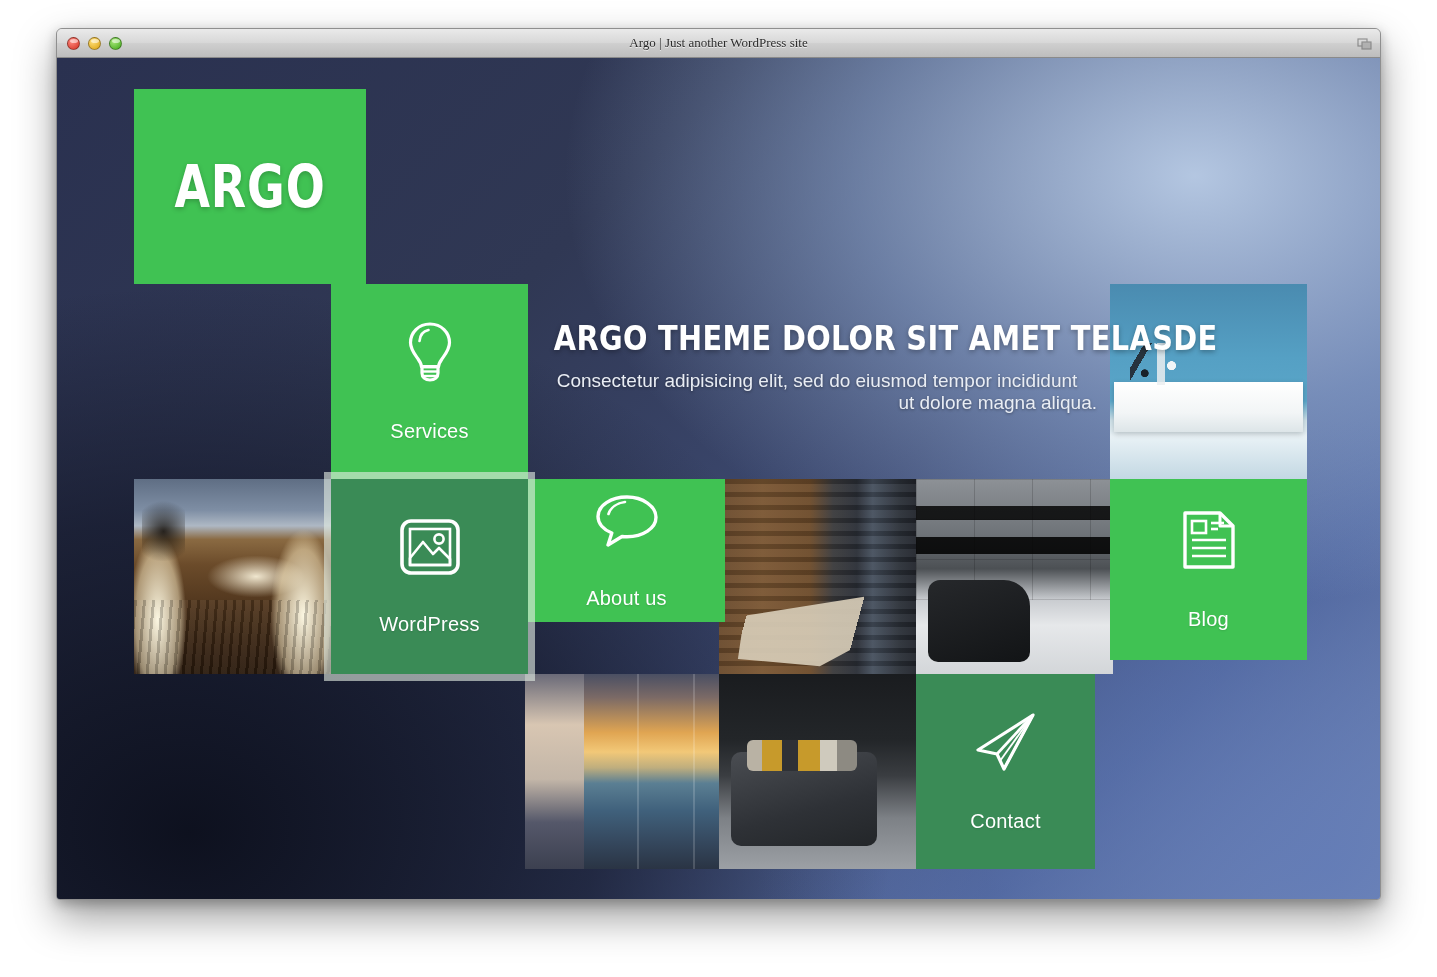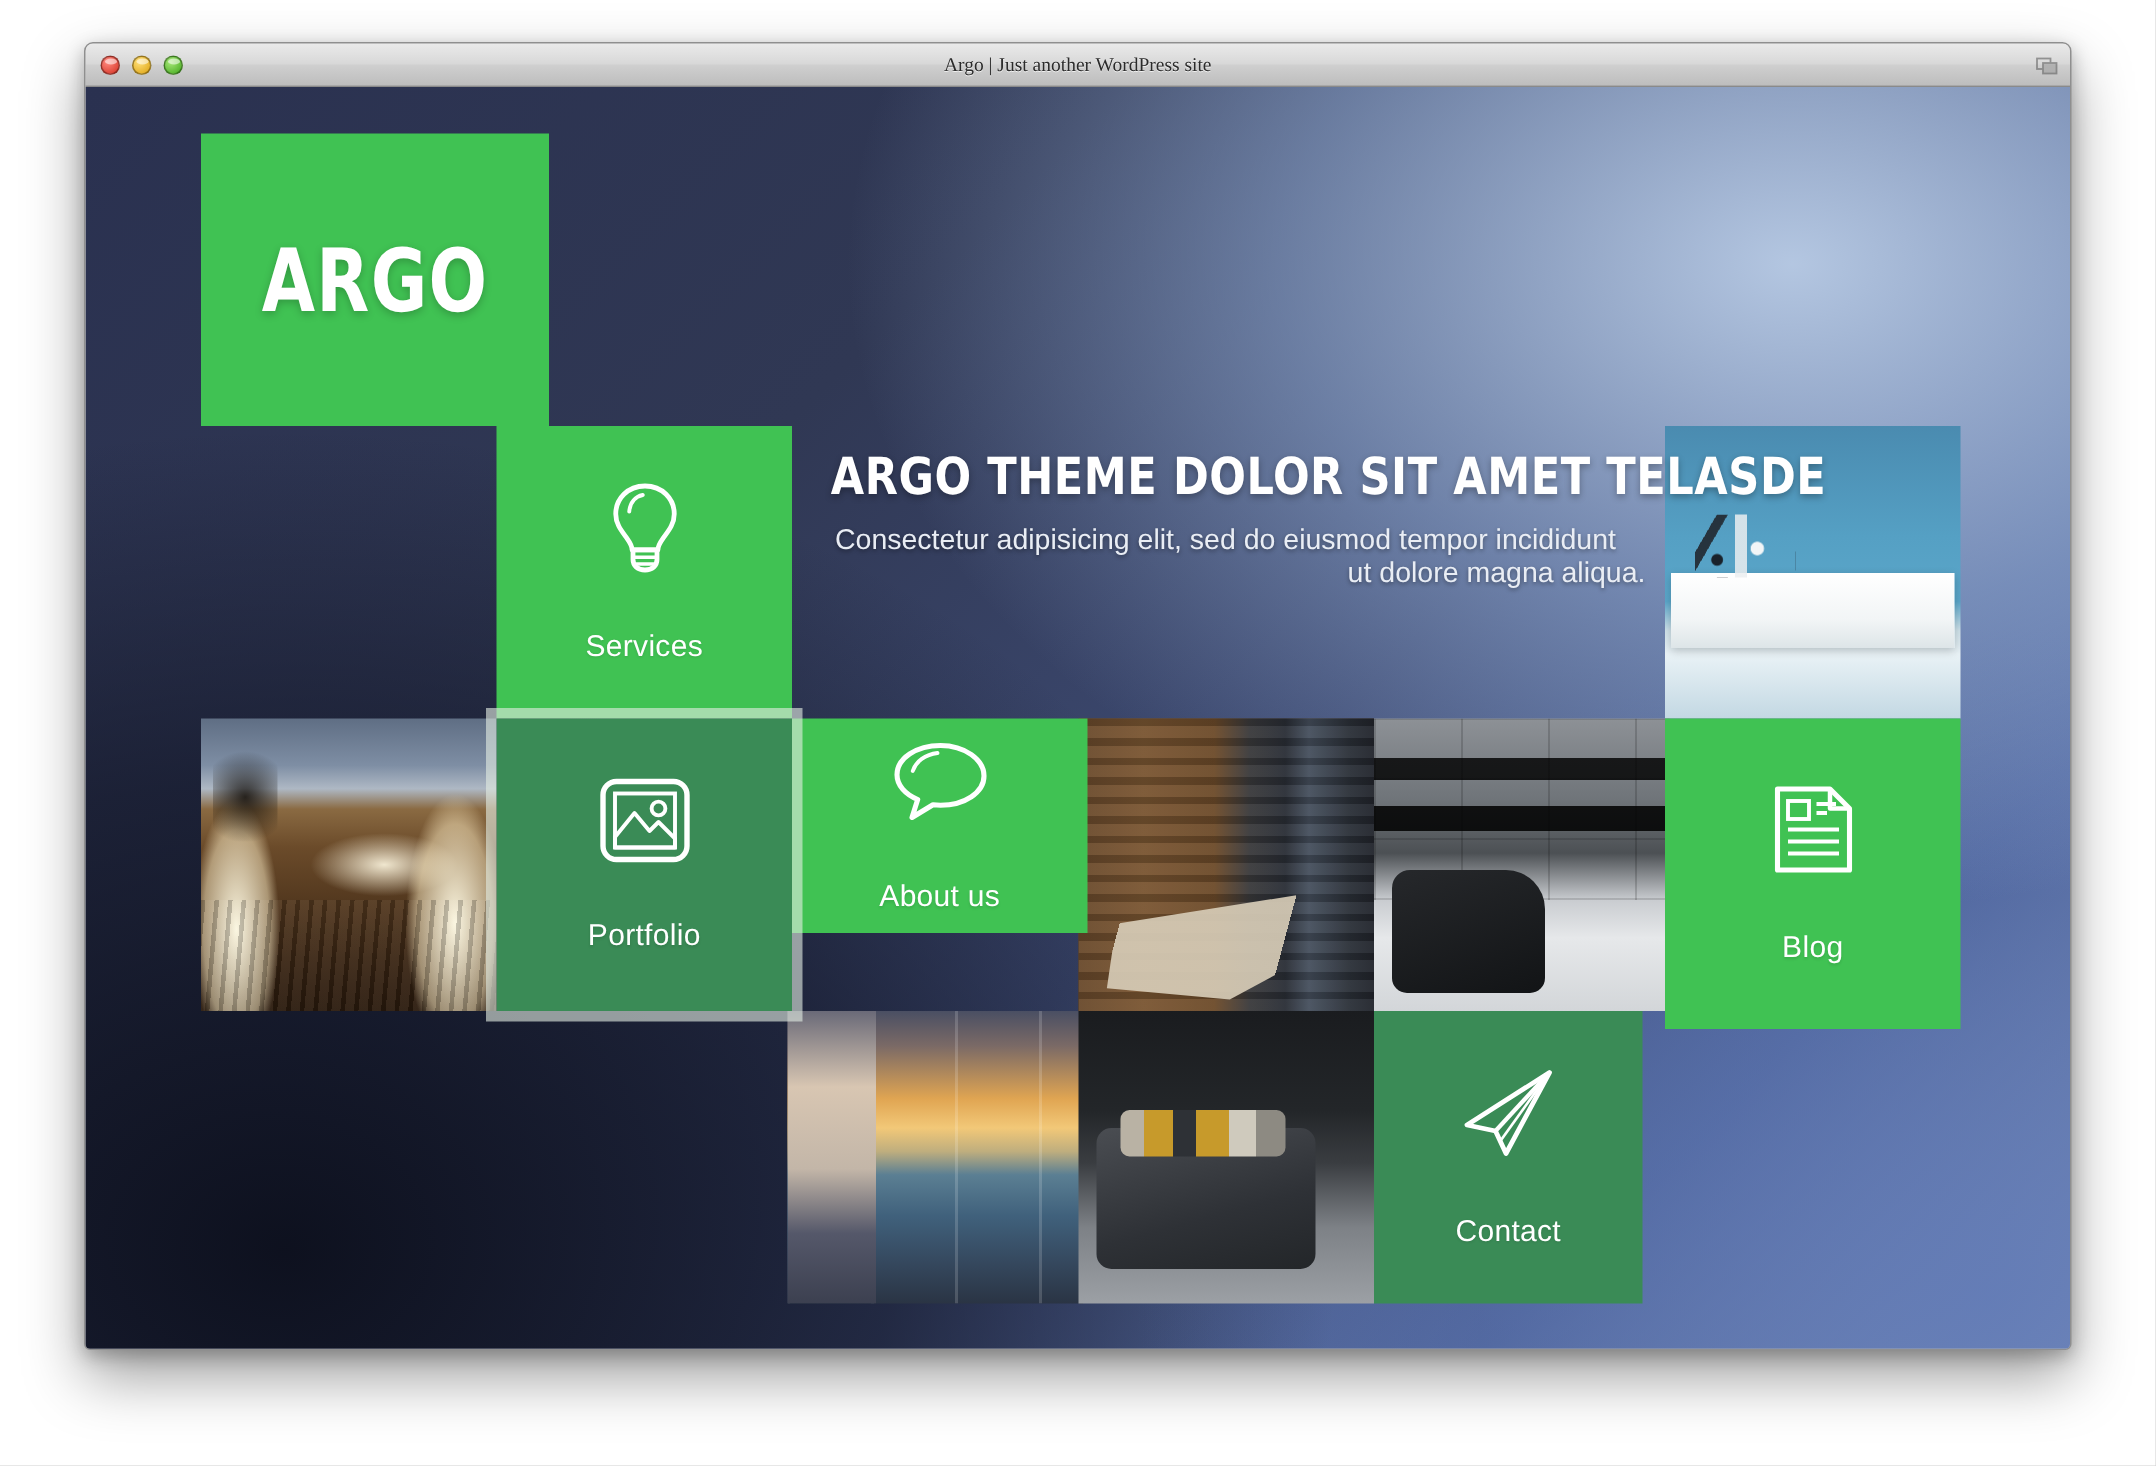--- a/index.html
+++ b/index.html
@@ -143,21 +143,21 @@
     font-size: 58px;
     letter-spacing: 1px;
     transform: scaleX(0.88);
     text-shadow: 0 2px 6px rgba(0,0,0,0.22);
   }
 
   
   #hero {
     position: absolute;
     left: 480px;
-    top: 240px;
+    top: 260px;
     width: 560px;
     text-align: center;
     z-index: 3;
   }
   #hero-title {
     color: #ffffff;
     font-family: "Liberation Sans Narrow", "DejaVu Sans Condensed", "Liberation Sans", sans-serif;
     font-weight: bold;
     font-size: 34px;
     letter-spacing: 0.4px;
@@ -293,21 +293,21 @@
       linear-gradient(120deg, rgba(20,22,28,0.0) 0 16%, rgba(30,32,38,0.85) 16% 24%, rgba(20,22,28,0) 24%),
       radial-gradient(circle at 22% 72%, rgba(18,20,26,0.9) 0 6%, rgba(0,0,0,0) 7%),
       radial-gradient(circle at 62% 54%, rgba(250,250,250,0.95) 0 9%, rgba(0,0,0,0) 10%),
       linear-gradient(to right, rgba(235,238,240,0.0) 0 40%, rgba(235,238,240,0.85) 40% 52%, rgba(235,238,240,0) 52%);
   }
 
   
   #t-services    { left: 274px; top: 226px; width: 197px; height: 195px; }
   #t-portfolio   { left: 274px; top: 421px; width: 197px; height: 195px; }
   #t-about       { left: 471px; top: 421px; width: 197px; height: 143px; }
-  #t-blog        { left: 1053px; top: 421px; width: 197px; height: 207px; }
+  #t-blog        { left: 1053px; top: 421px; width: 197px; height: 181px; }
   #t-contact     { left: 859px; top: 616px; width: 179px; height: 195px; }
 
   #ph-terrace    { left: 77px;   top: 421px; width: 197px; height: 195px; }
   #ph-wood       { left: 662px;  top: 421px; width: 197px; height: 195px; }
   #ph-darkroom   { left: 859px;  top: 421px; width: 197px; height: 195px; }
   #ph-sunset     { left: 468px;  top: 616px; width: 197px; height: 195px; }
   #ph-sofa       { left: 662px;  top: 616px; width: 197px; height: 195px; }
   #ph-sideboard  { left: 1053px; top: 226px; width: 197px; height: 195px; }
 
   #focus-ring-el { left: 267px; top: 414px; width: 211px; height: 209px; }
@@ -369,21 +369,21 @@
     <div id="t-portfolio" class="tile green-dark">
       <div class="tile-inner">
         <span class="tile-icon">
           <svg width="62" height="58" viewBox="0 0 62 58">
             <rect x="3" y="3" width="56" height="52" rx="9" ry="9" fill="none" stroke="#ffffff" stroke-width="3.6"></rect>
             <rect x="11" y="11" width="40" height="36" fill="none" stroke="#ffffff" stroke-width="2.6"></rect>
             <circle cx="40" cy="21" r="4.6" fill="none" stroke="#ffffff" stroke-width="2.6"></circle>
             <path d="M11 40 L24 24 L34 36 L40 30 L51 41 L51 47 L11 47 Z" fill="none" stroke="#ffffff" stroke-width="2.6" stroke-linejoin="round"></path>
           </svg>
         </span>
-        <span class="tile-label">Portfolio</span>
+        <span class="tile-label">WordPress</span>
       </div>
     </div>
     <div id="focus-ring-el" style="position:absolute;border:7px solid rgba(226,236,226,0.62);z-index:6;pointer-events:none;"></div>
 
     <div id="t-about" class="tile green">
       <div class="tile-inner">
         <span class="tile-icon">
           <svg width="66" height="58" viewBox="0 0 66 58">
             <path d="M33 5 C17 5 4 13.5 4 24.5 C4 31.5 9.5 37.6 17.8 41 L14 53 L28 44.5 C29.6 44.7 31.3 44.8 33 44.8 C49 44.8 62 36.3 62 25.3 C62 14.3 49 5 33 5 Z" fill="none" stroke="#ffffff" stroke-width="3.4" stroke-linejoin="round"></path>
             <path d="M14.5 22 C16.5 15.5 23 11 31 10" fill="none" stroke="#ffffff" stroke-width="2.6" stroke-linecap="round"></path>

